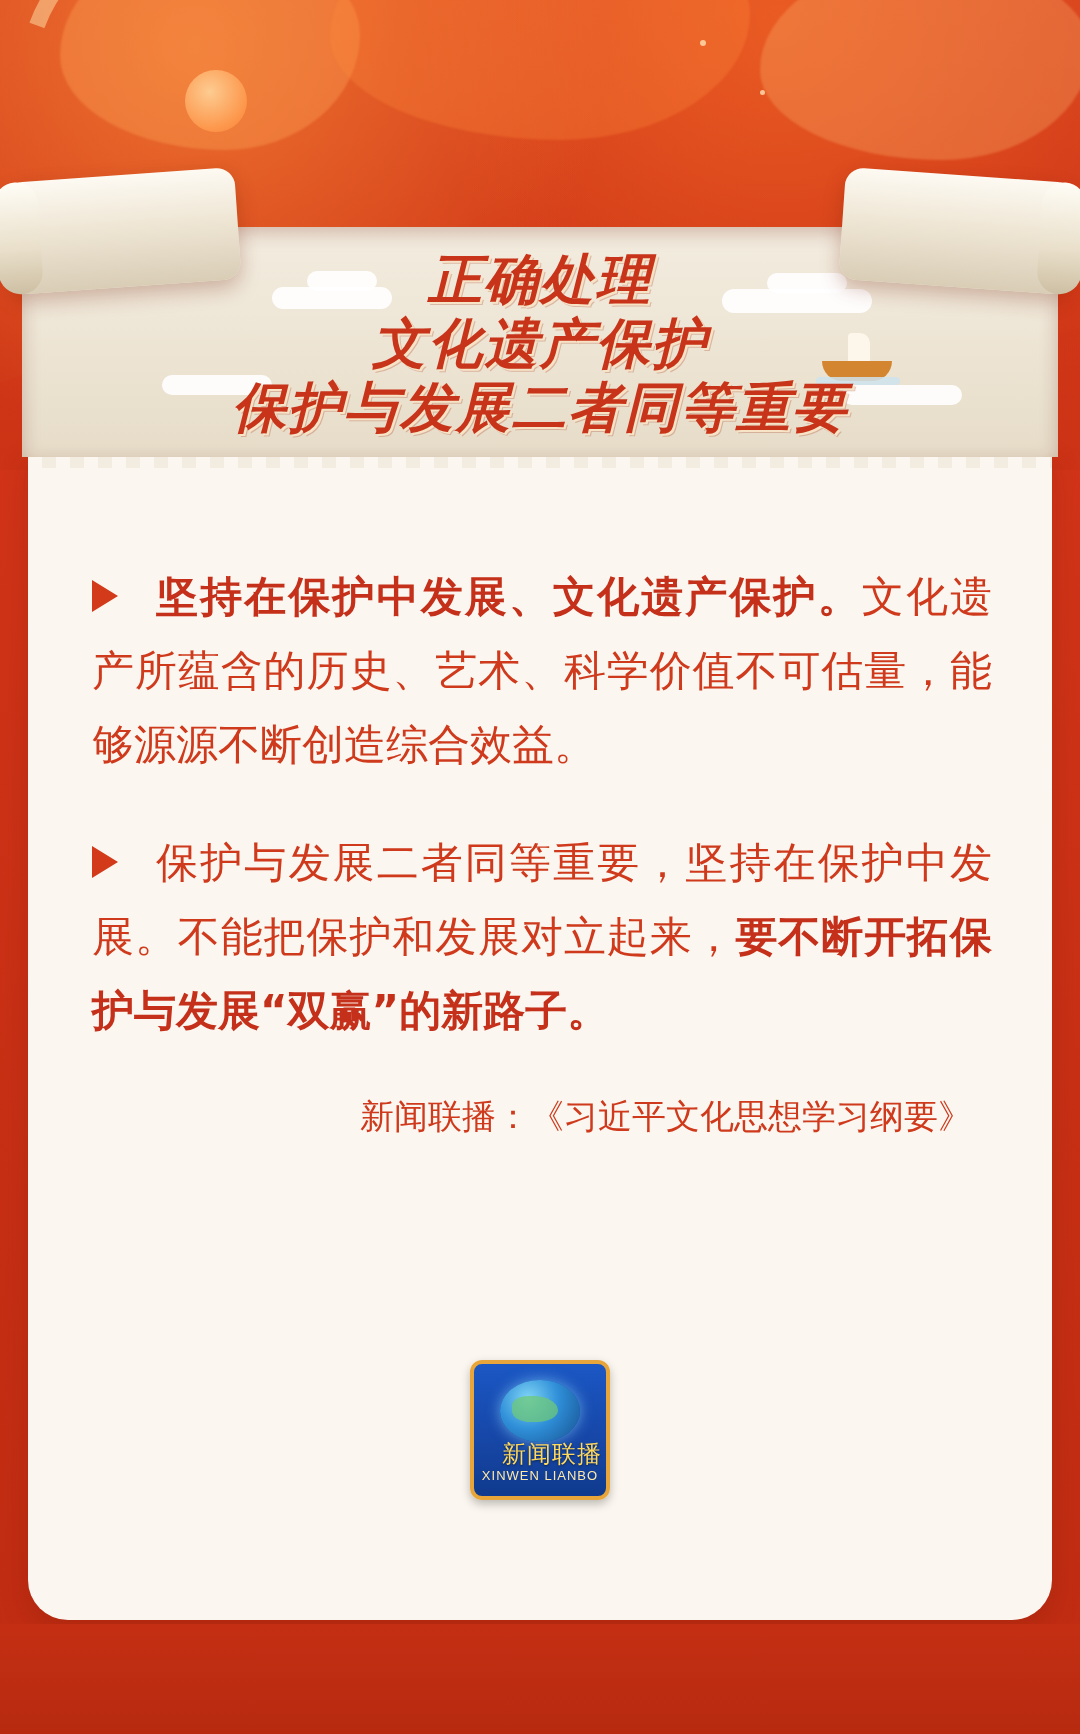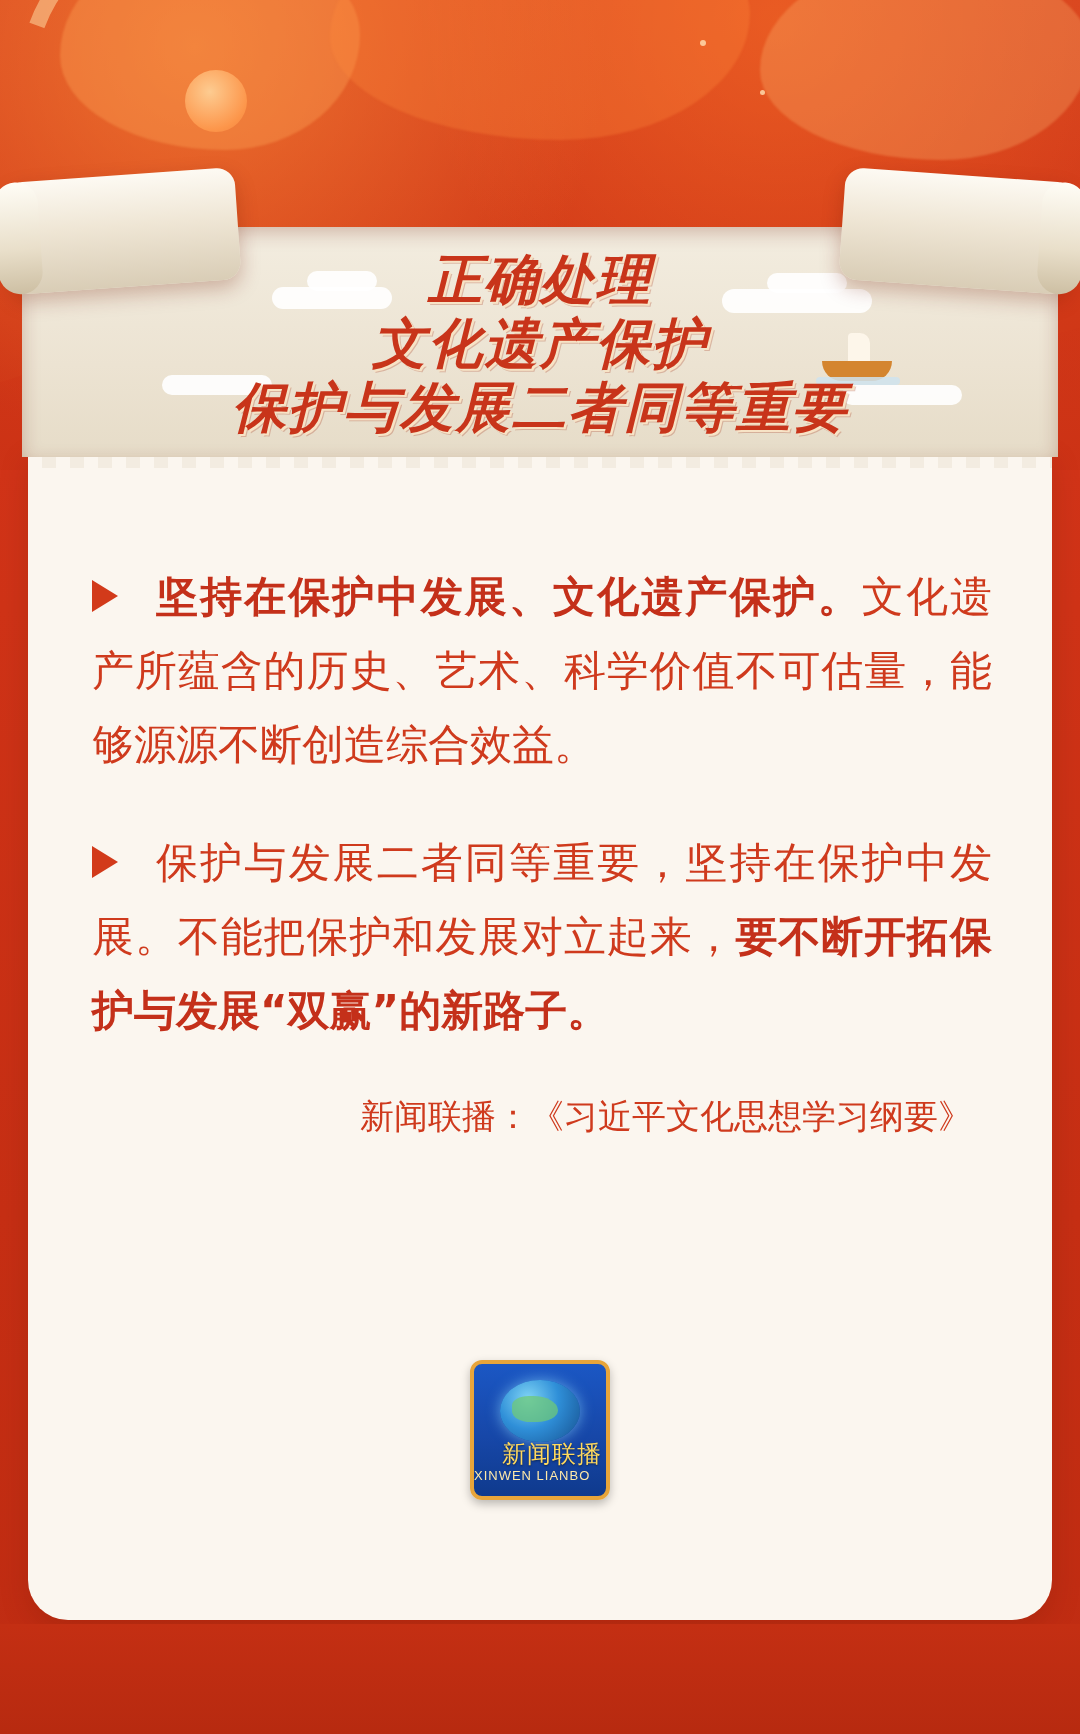--- a/index.html
+++ b/index.html
@@ -313,20 +313,21 @@
     font-size: 24px;
     letter-spacing: 1px;
     color: #ffd95e;
     text-shadow: 0 1px 2px rgba(0,0,0,.5);
     margin-left: 12px;
   }
   .badge .en {
     position: absolute;
     left: 0; top: 104px;
     width: 100%;
+    text-align: center;
     font-size: 13px;
     letter-spacing: 1px;
     color: #ffe9a8;
     font-family: "Liberation Sans", sans-serif;
   }
 
   
   .bottom-strip {
     position: absolute;
     left: 0; bottom: 0;

